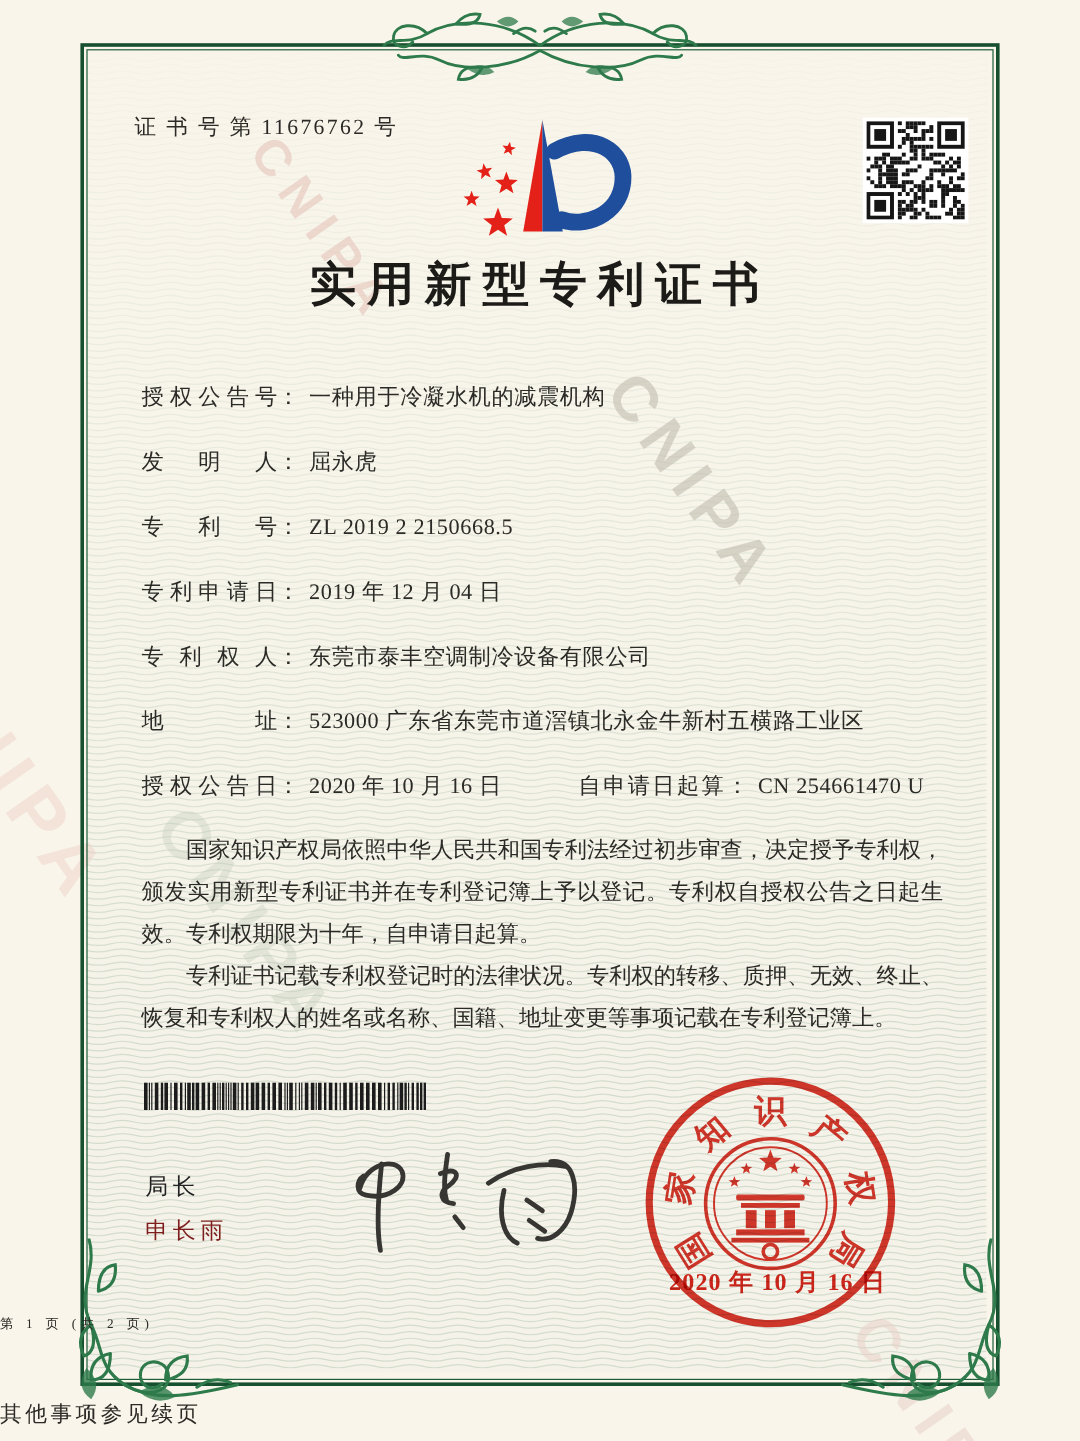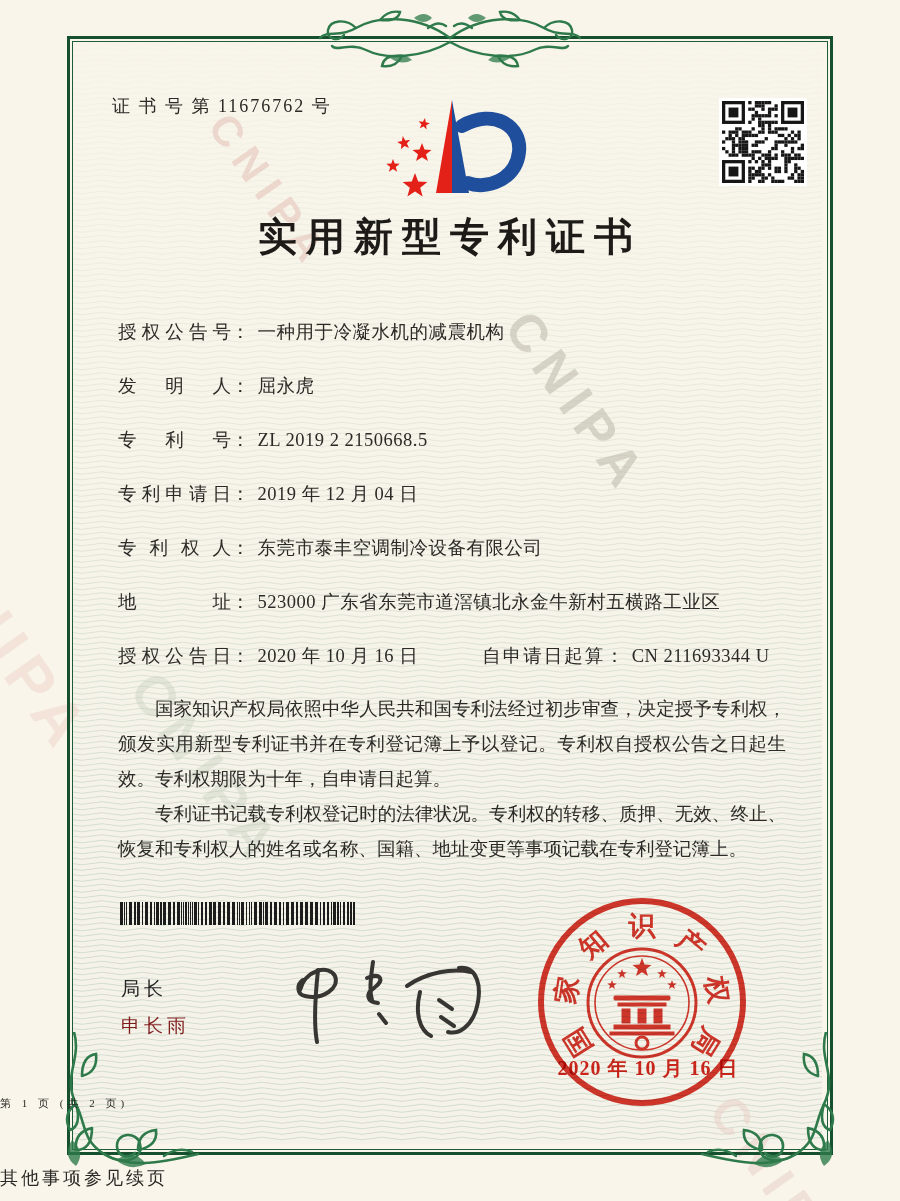--- a/index.html
+++ b/index.html
@@ -570,21 +570,21 @@
 
   <div class="title">实用新型专利证书</div>
 
   <div class="fields" id="fields">
       <div class="frow"><span class="flabel">授权公告号</span><span class="fcolon">：</span><span class="fvalue">一种用于冷凝水机的减震机构</span></div>
       <div class="frow"><span class="flabel">发明人</span><span class="fcolon">：</span><span class="fvalue">屈永虎</span></div>
       <div class="frow"><span class="flabel">专利号</span><span class="fcolon">：</span><span class="fvalue">ZL 2019 2 2150668.5</span></div>
       <div class="frow"><span class="flabel">专利申请日</span><span class="fcolon">：</span><span class="fvalue">2019 年 12 月 04 日</span></div>
       <div class="frow"><span class="flabel">专利权人</span><span class="fcolon">：</span><span class="fvalue">东莞市泰丰空调制冷设备有限公司</span></div>
       <div class="frow"><span class="flabel">地址</span><span class="fcolon">：</span><span class="fvalue">523000 广东省东莞市道滘镇北永金牛新村五横路工业区</span></div>
-      <div class="frow"><span class="flabel">授权公告日</span><span class="fcolon">：</span><span class="fvalue">2020 年 10 月 16 日</span><span class="fgap"></span><span class="flabel2">自申请日起算</span><span class="fcolon">：</span><span class="fvalue">CN 211693344 U</span></div>
+      <div class="frow"><span class="flabel">授权公告日</span><span class="fcolon">：</span><span class="fvalue">2020 年 10 月 16 日</span><span class="fgap"></span><span class="flabel2">自申请日起算</span><span class="fcolon">：</span><span class="fvalue">CN 254661470 U</span></div>
     </div>
 
   <div class="body-text">
     <p>国家知识产权局依照中华人民共和国专利法经过初步审查，决定授予专利权，颁发实用新型专利证书并在专利登记簿上予以登记。专利权自授权公告之日起生效。专利权期限为十年，自申请日起算。</p>
     <p>专利证书记载专利权登记时的法律状况。专利权的转移、质押、无效、终止、恢复和专利权人的姓名或名称、国籍、地址变更等事项记载在专利登记簿上。</p>
   </div>
 
   <svg class="barcode" id="barcode" width="240" height="23">
       <rect x="0" y="0" width="3" height="23" fill="#1c1c1c"></rect>
       <rect x="4" y="0" width="1" height="23" fill="#1c1c1c"></rect>

